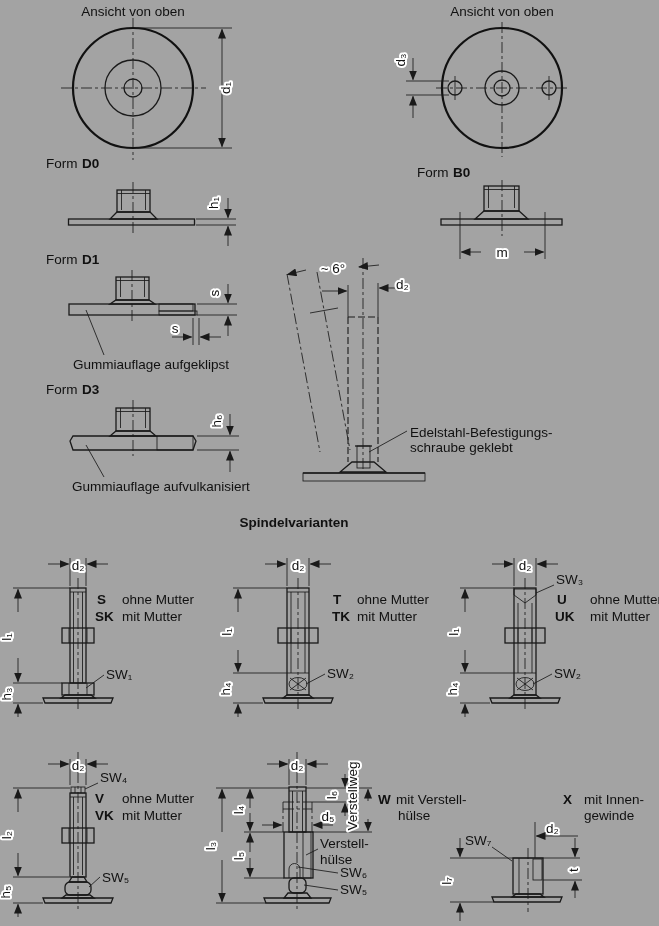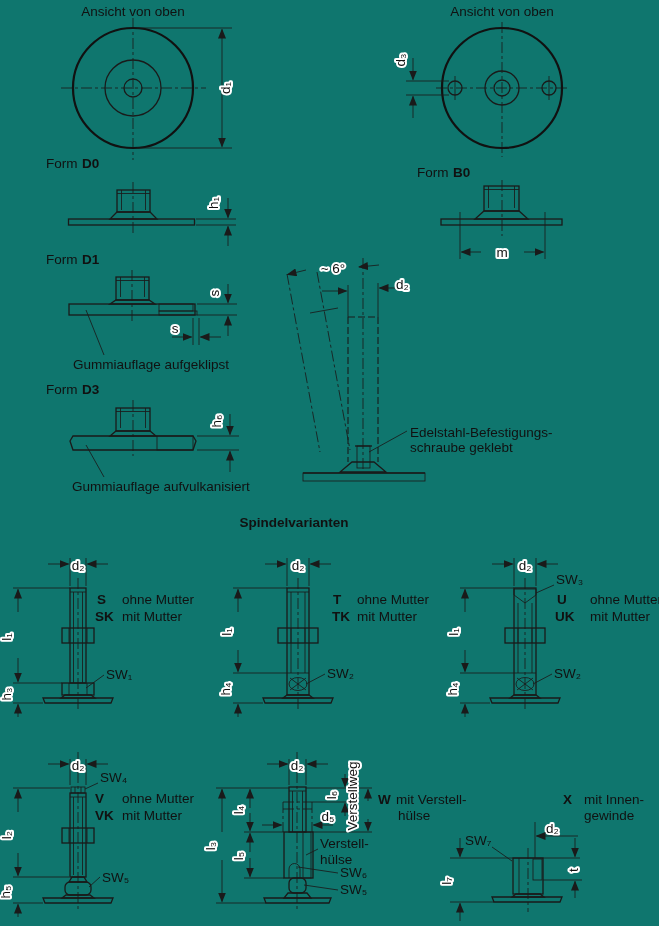--- a/index.html
+++ b/index.html
@@ -1,16 +1,16 @@
 <!DOCTYPE html>
 <html><head>
 <meta charset="utf-8">
 <style>
   html,body{margin:0;padding:0;background:#fff;}
-  .stage{position:relative;width:659px;height:926px;background:#0f766e;overflow:hidden;}
+  .stage{position:relative;width:659px;height:926px;background:#a3a3a3;overflow:hidden;}
   svg{display:block;}
   .t{font-family:"Liberation Sans","DejaVu Sans",sans-serif;font-size:13.5px;fill:#111;}
   .b{font-weight:bold;}
   .halo{paint-order:stroke;stroke:#fff;stroke-width:4px;stroke-linejoin:round;}
   .s0{stroke:#1a1a1a;stroke-width:0.85;fill:none;}
   .s1{stroke:#1a1a1a;stroke-width:1.3;fill:none;}
   .s2{stroke:#111;stroke-width:2.2;fill:none;}
   .cl{stroke:#1a1a1a;stroke-width:0.85;fill:none;stroke-dasharray:11 3 3 3;}
   .dsh{stroke:#1a1a1a;stroke-width:1.1;fill:none;stroke-dasharray:7 3;}
 </style>

